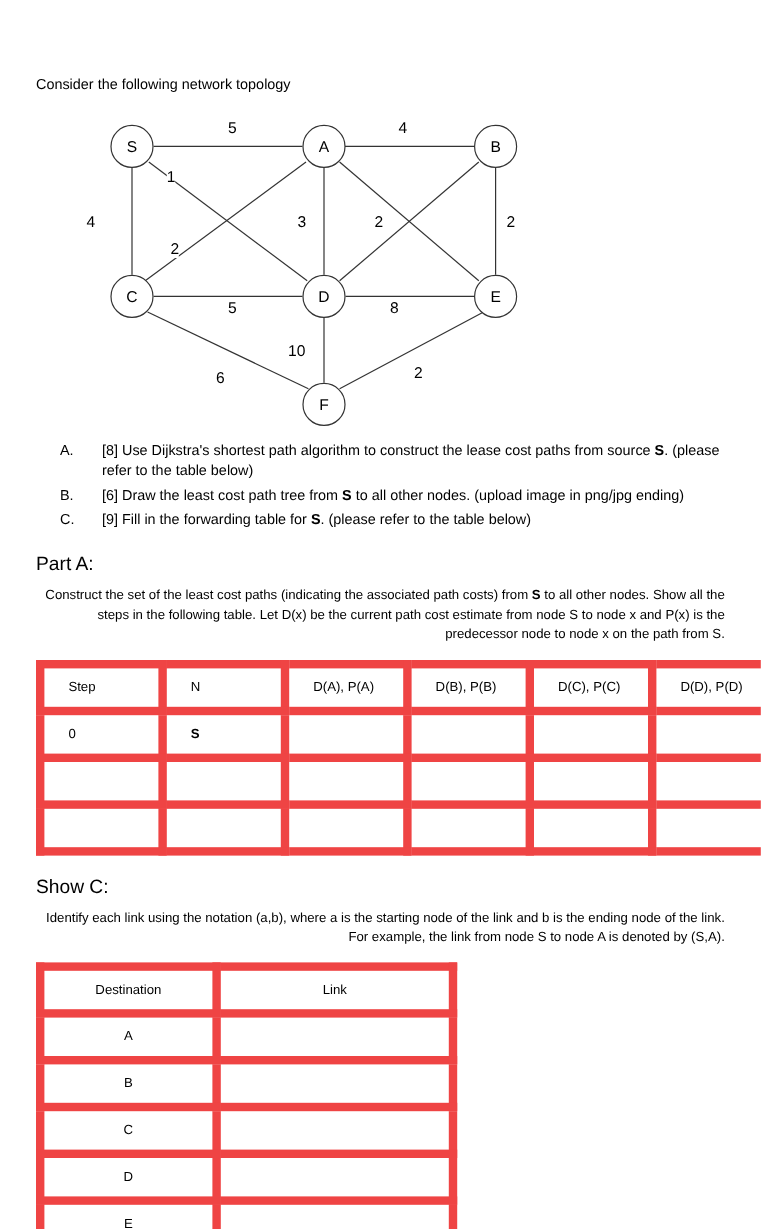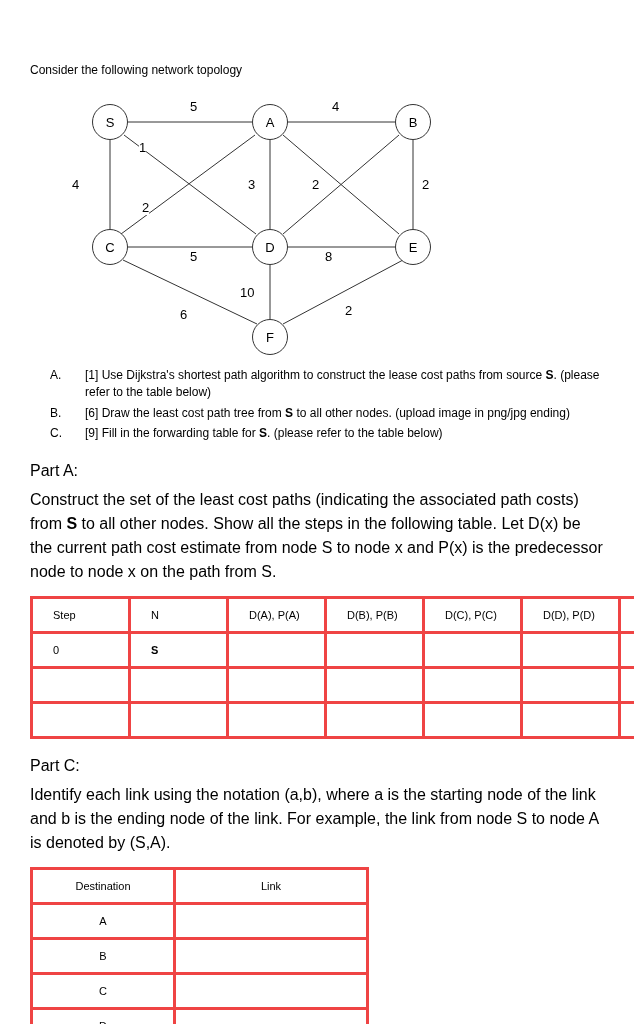--- a/index.html
+++ b/index.html
@@ -61,30 +61,31 @@
   }
   ol li .marker {
     position: absolute;
     left: 0;
   }
   .section-head {
     font-size: 16px;
     margin: 18px 0 8px 0;
   }
   .para {
-    font-size: 16px;
+    font-size: 11px;
     line-height: 1.5;
     margin-bottom: 12px;
+    text-align: right;
   }
   table {
     border-collapse: collapse;
     font-size: 11px;
   }
   table td, table th {
-    border: 3px solid #ef4444;
+    border: 7px solid #ef4444;
     padding: 8px 20px;
     text-align: left;
     font-weight: normal;
     height: 16px;
   }
   .table-a th, .table-a td {
     min-width: 55px;
   }
   .table-a th:first-child, .table-a td:first-child { width: 40px; }
   .table-a th:nth-child(2), .table-a td:nth-child(2) { width: 90px; }
@@ -135,21 +136,21 @@
   <div class="edge-label" style="left:252px; top:90px;">2</div>
   <div class="edge-label" style="left:362px; top:90px;">2</div>
   <div class="edge-label" style="left:130px; top:162px;">5</div>
   <div class="edge-label" style="left:265px; top:162px;">8</div>
   <div class="edge-label" style="left:120px; top:220px;">6</div>
   <div class="edge-label" style="left:180px; top:198px;">10</div>
   <div class="edge-label" style="left:285px; top:216px;">2</div>
 </div>
 
 <ol>
-  <li><span class="marker">A.</span><span>[1] Use Dijkstra's shortest path algorithm to construct the lease cost paths from source </span><b>S</b><span>. (please refer to the table below)</span></li>
+  <li><span class="marker">A.</span><span>[8] Use Dijkstra's shortest path algorithm to construct the lease cost paths from source </span><b>S</b><span>. (please refer to the table below)</span></li>
   <li><span class="marker">B.</span><span>[6] Draw the least cost path tree from </span><b>S</b><span> to all other nodes. (upload image in png/jpg ending)</span></li>
   <li><span class="marker">C.</span><span>[9] Fill in the forwarding table for </span><b>S</b><span>. (please refer to the table below)</span></li>
 </ol>
 
 <div class="section-head">Part A:</div>
 <div class="para">
   <span>Construct the set of the least cost paths (indicating the associated path costs) from </span><b>S</b><span> to all other nodes. Show all the steps in the following table. Let D(x) be the current path cost estimate from node S to node x and P(x) is the predecessor node to node x on the path from S.</span>
 </div>
 
 <table class="table-a">
@@ -190,21 +191,21 @@
         <td></td>
         <td></td>
         <td></td>
         <td></td>
         <td></td>
         <td></td>
       </tr>
 </tbody>
   </table>
 
-<div class="section-head">Part C:</div>
+<div class="section-head">Show C:</div>
 <div class="para">Identify each link using the notation (a,b), where a is the starting node of the link and b is the ending node of the link. For example, the link from node S to node A is denoted by (S,A).</div>
 
 <table class="table-c">
   <tbody>
       <tr>
     <th>Destination</th>
     <th>Link</th>
   </tr>
   <tr>
         <td>A</td>

